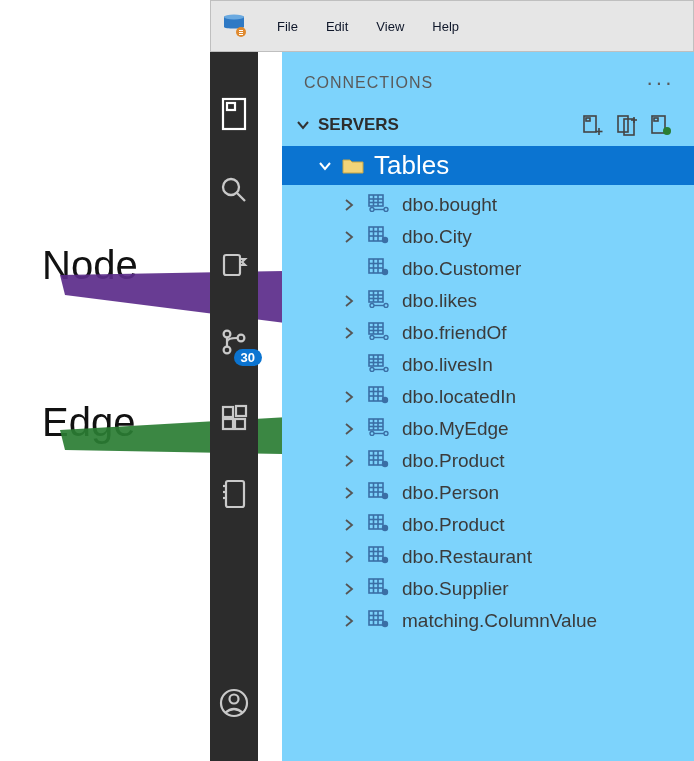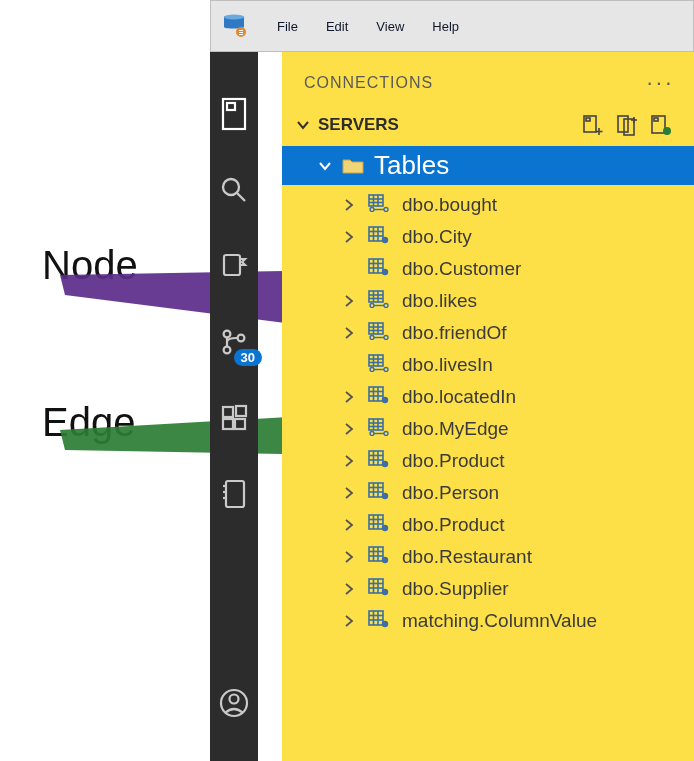--- a/index.html
+++ b/index.html
@@ -66,21 +66,21 @@
   font-size: 13px; font-weight: 600;
   border-radius: 12px;
   padding: 1px 7px;
 }
 
 
 .sidebar {
   position: absolute;
   left: 282px; top: 52px;
   width: 412px; height: 709px;
-  background: #fde047;
+  background: #7dd3fc;
   color: #444;
   font-size: 18px;
 }
 .panel-header {
   display: flex; align-items: center;
   justify-content: space-between;
   padding: 18px 20px 12px 22px;
   font-size: 16px; letter-spacing: 1px;
   color: #5a5a5a;
 }

